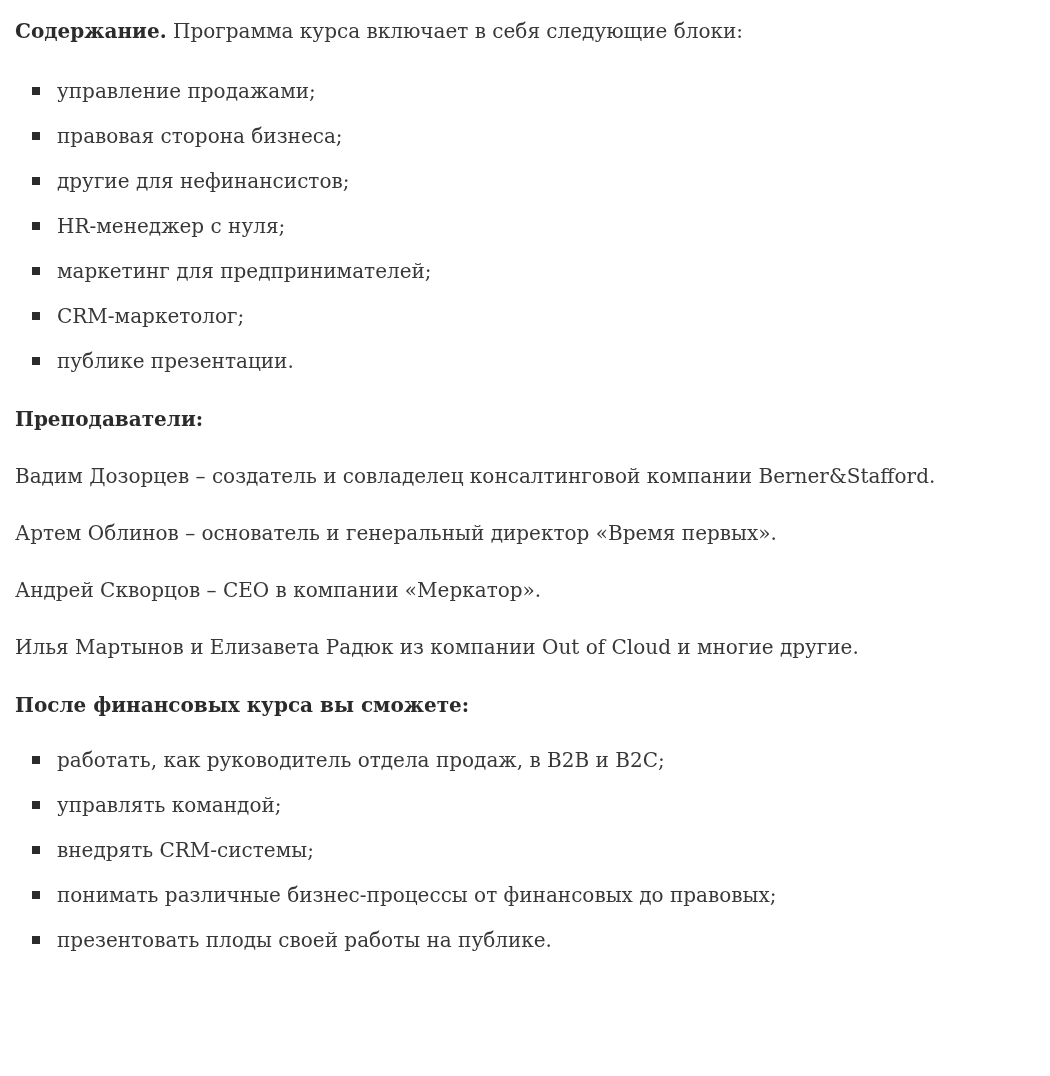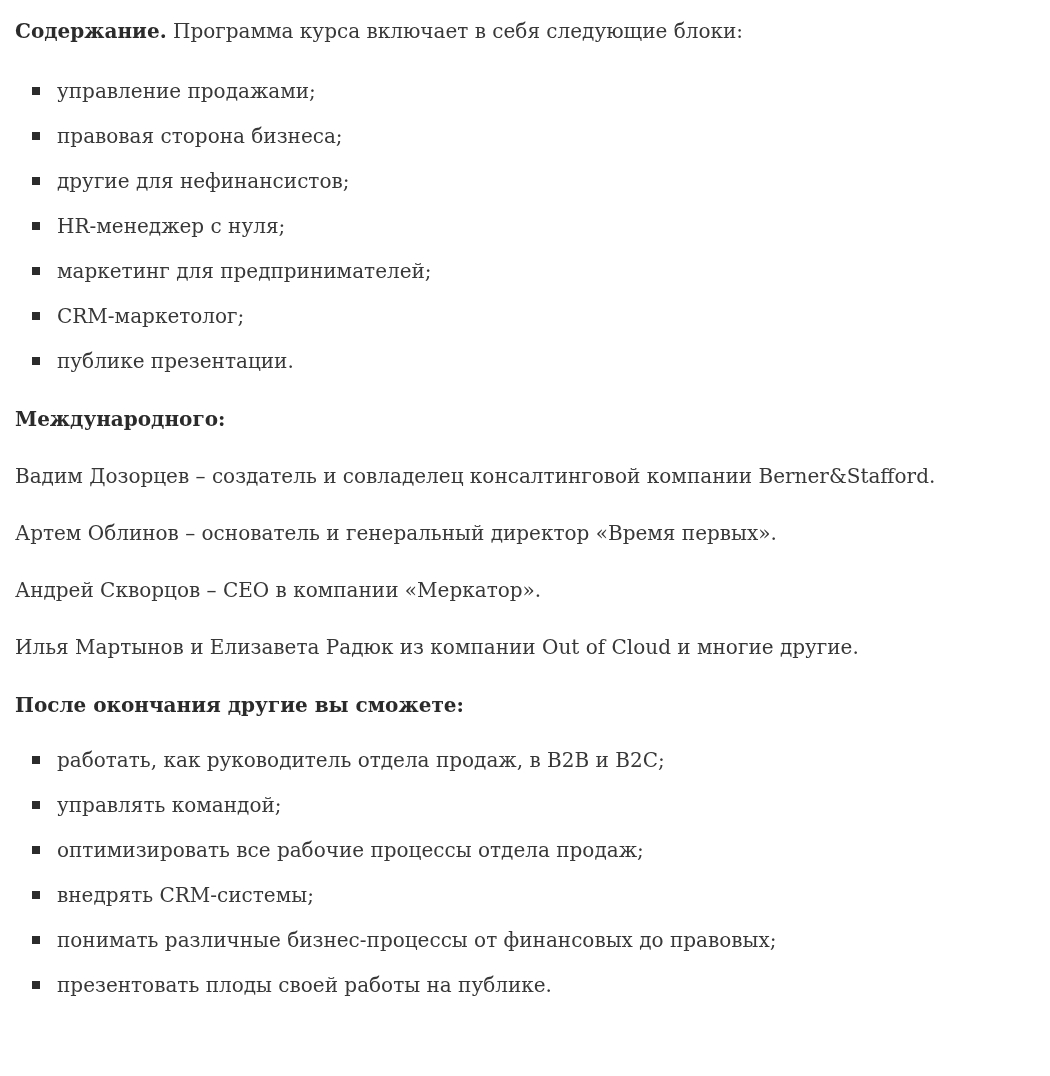--- a/index.html
+++ b/index.html
@@ -88,51 +88,50 @@
         <span class="bullet"></span>
         <span>CRM-маркетолог;</span>
       </li>
 
       <li>
         <span class="bullet"></span>
         <span>публике презентации.</span>
       </li>
     </ul>
 
-  <p class="section-heading">Международного:</p>
+  <p class="section-heading">Преподаватели:</p>
 
   <div class="para-group">
 
       <p>Вадим Дозорцев – создатель и совладелец консалтинговой компании Berner&amp;Stafford.</p>
 
       <p>Артем Облинов – основатель и генеральный директор «Время первых».</p>
 
 
       <p>Андрей Скворцов – CEO в компании «Меркатор».</p>
 
       <p>Илья Мартынов и Елизавета Радюк из компании Out of Cloud и многие другие.</p>
     </div>
 
-  <p class="section-heading">После окончания другие вы сможете:</p>
+  <p class="section-heading">После финансовых курса вы сможете:</p>
 
   <ul class="bullet-list tight">
 
       <li>
         <span class="bullet"></span>
         <span>работать, как руководитель отдела продаж, в B2B и B2C;</span>
       </li>
 
       <li>
         <span class="bullet"></span>
         <span>управлять командой;</span>
       </li>
 
       <li>
         <span class="bullet"></span>
-        <span>оптимизировать все рабочие процессы отдела продаж;</span>
       </li>
 
       <li>
         <span class="bullet"></span>
         <span>внедрять CRM-системы;</span>
       </li>
 
       <li>
         <span class="bullet"></span>
         <span>понимать различные бизнес-процессы от финансовых до правовых;</span>

